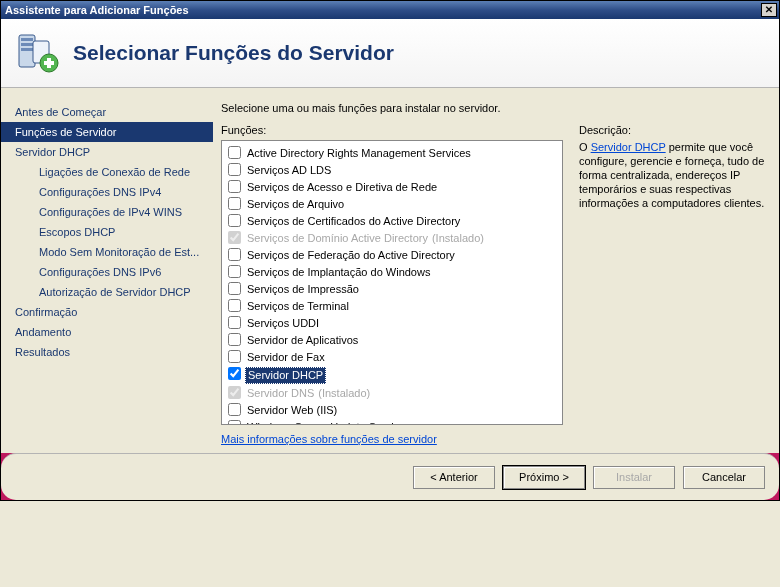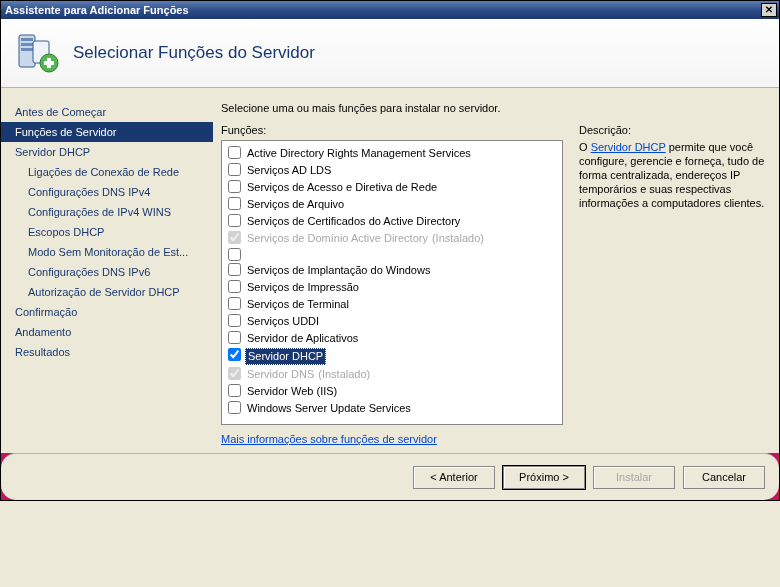--- a/index.html
+++ b/index.html
@@ -54,23 +54,23 @@
     padding-left: 14px;
   }
   .header-icon {
     width: 44px;
     height: 44px;
     position: relative;
     margin-right: 14px;
   }
   .header-icon svg { width: 44px; height: 44px; }
   .header-title {
-    font-size: 17px;
+    font-size: 21px;
     color: #1a3870;
-    font-weight: normal;
+    font-weight: bold;
   }
   .body {
     flex: 1;
     display: flex;
     background: #ece9d8;
     overflow: hidden;
   }
   .sidebar {
     width: 212px;
     padding-top: 14px;
@@ -79,21 +79,21 @@
   }
   .nav-item {
     padding: 3px 8px 3px 14px;
     color: #1a3870;
     cursor: pointer;
     white-space: nowrap;
     overflow: hidden;
     text-overflow: ellipsis;
     line-height: 14px;
   }
-  .nav-item.indent { padding-left: 27px; }
+  .nav-item.indent { padding-left: 38px; }
   .nav-item.active {
     background: #1a3870;
     color: #fff;
   }
   .content {
     flex: 1;
     padding: 14px 10px 0 8px;
     display: flex;
     flex-direction: column;
   }
@@ -245,40 +245,45 @@
                 <input type="checkbox" style="">
                 <span class="role-label">Serviços de Certificados do Active Directory</span>
               </div>
               <div class="role-row disabled">
                 <input type="checkbox" disabled="" checked="" style="">
                 <span class="role-label">Serviços de Domínio Active Directory</span>
                 <span class="installed-suffix">  (Instalado)</span>
               </div>
               <div class="role-row">
                 <input type="checkbox" style="">
+                <span class="role-label">Serviços de Federação do Active Directory</span>
               </div>
               <div class="role-row">
                 <input type="checkbox" style="">
                 <span class="role-label">Serviços de Implantação do Windows</span>
               </div>
               <div class="role-row">
                 <input type="checkbox" style="">
                 <span class="role-label">Serviços de Impressão</span>
               </div>
               <div class="role-row">
                 <input type="checkbox" style="">
                 <span class="role-label">Serviços de Terminal</span>
               </div>
               <div class="role-row">
                 <input type="checkbox" style="">
                 <span class="role-label">Serviços UDDI</span>
               </div>
               <div class="role-row">
                 <input type="checkbox" style="">
                 <span class="role-label">Servidor de Aplicativos</span>
+              </div>
+              <div class="role-row">
+                <input type="checkbox" style="">
+                <span class="role-label">Servidor de Fax</span>
               </div>
               <div class="role-row">
                 <input type="checkbox" checked="" style="">
                 <span class="role-label selected">Servidor DHCP</span>
               </div>
               <div class="role-row disabled">
                 <input type="checkbox" disabled="" checked="" style="">
                 <span class="role-label">Servidor DNS</span>
                 <span class="installed-suffix">  (Instalado)</span>
               </div>

